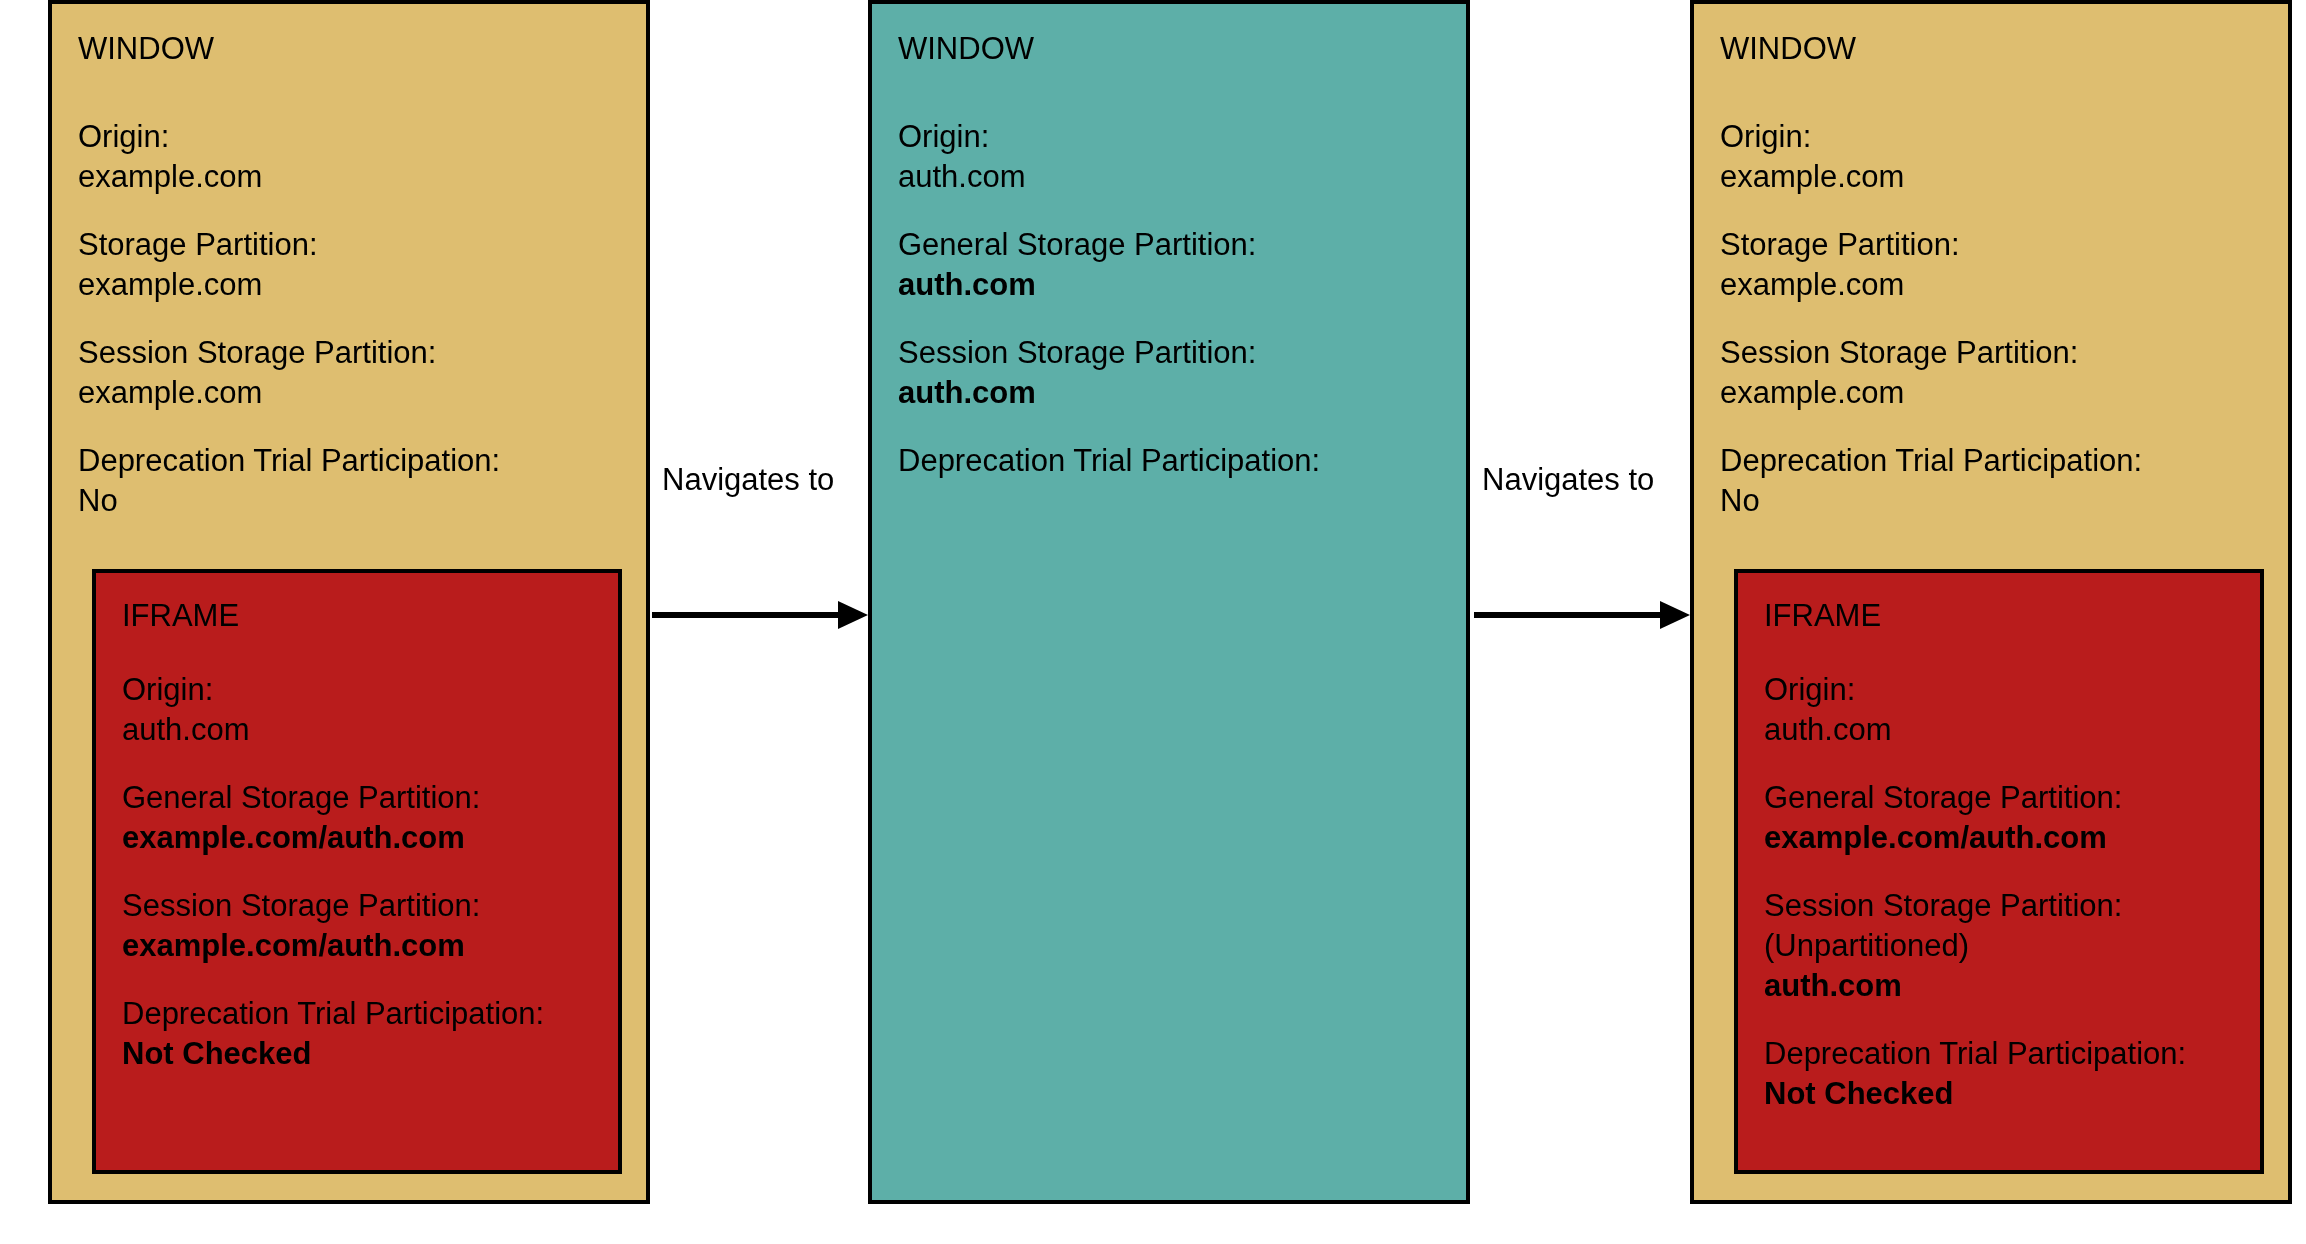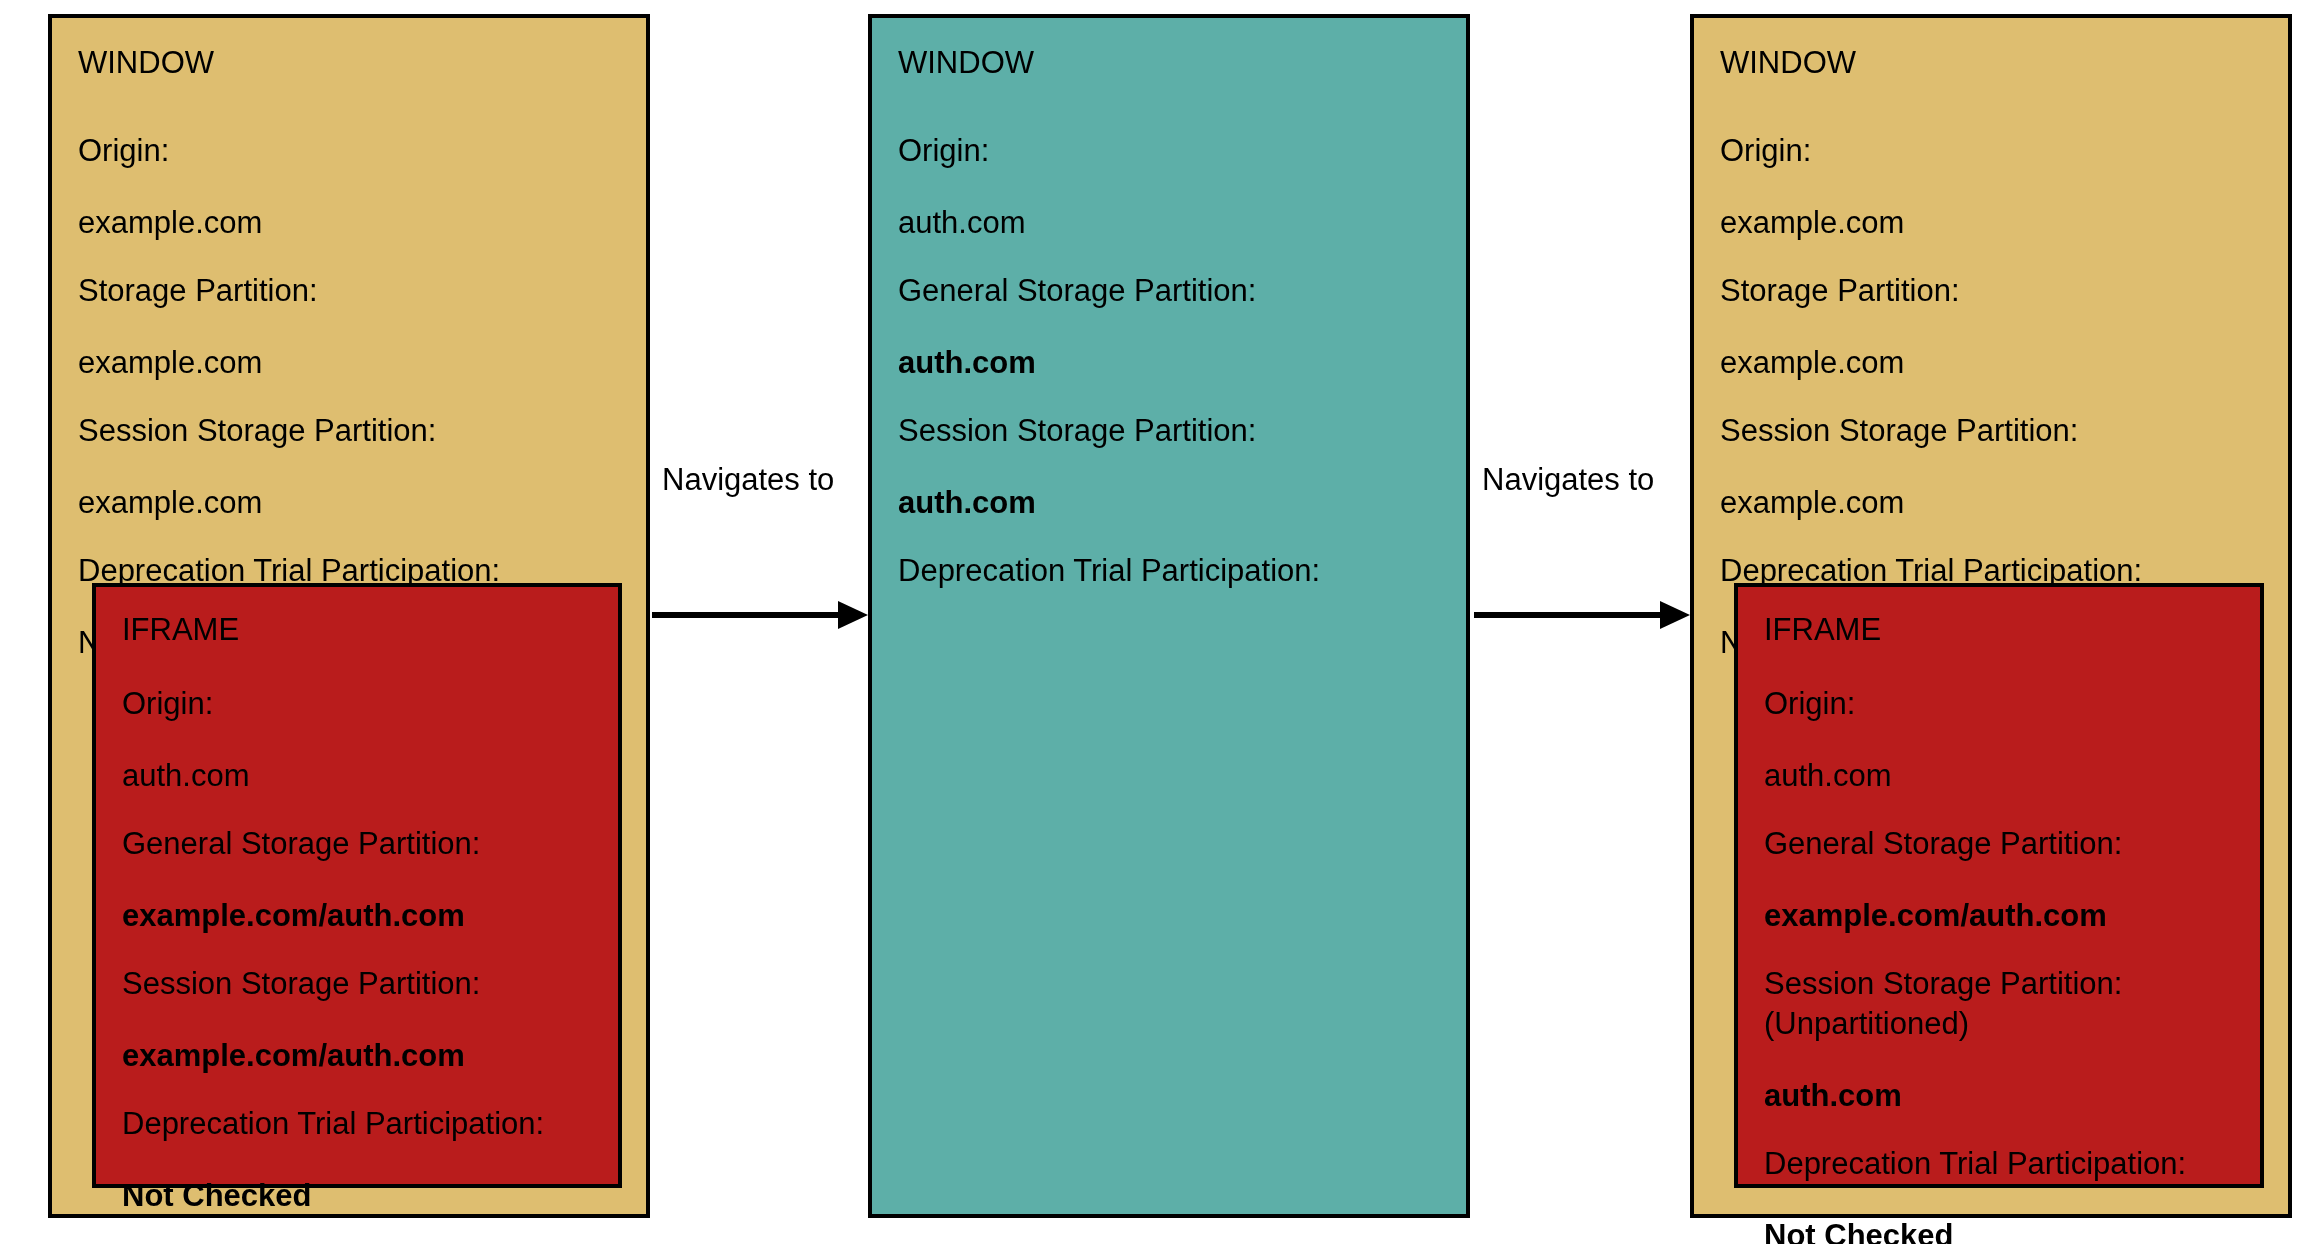--- a/index.html
+++ b/index.html
@@ -21,21 +21,21 @@
     left: 0; top: 0;
     width: 2306px;
     height: 1244px;
   }
 
   
   .window-box {
     position: absolute;
     box-sizing: border-box;
     border: 4px solid #000000;
-    top: 14px;
+    top: 0;
     height: 1204px;
     width: 602px;
   }
   .window-box.tan  { background: #DEBE70; }
   .window-box.teal { background: #5DAFA8; }
 
   #window-1 { left: 48px; }
   #window-2 { left: 868px; }
   #window-3 { left: 1690px; }
 
@@ -63,21 +63,20 @@
     display: block;
     font-size: 31px;
     line-height: 40px;
     white-space: nowrap;
   }
   .field .val {
     display: block;
     font-size: 31px;
     line-height: 40px;
     white-space: nowrap;
-    margin-top: 32px;
   }
   .field .val.bold { font-weight: bold; }
   .field .sub {
     display: block;
     font-size: 31px;
     line-height: 40px;
     white-space: nowrap;
   }
 
   

